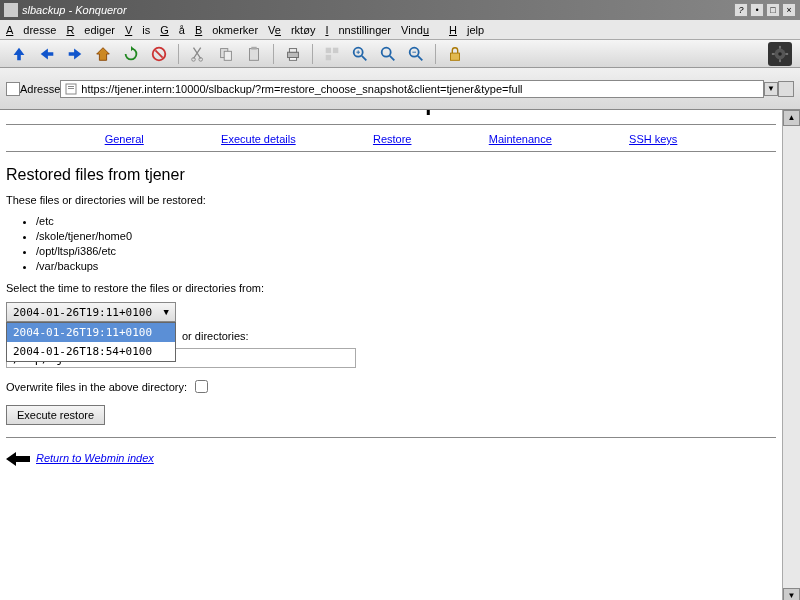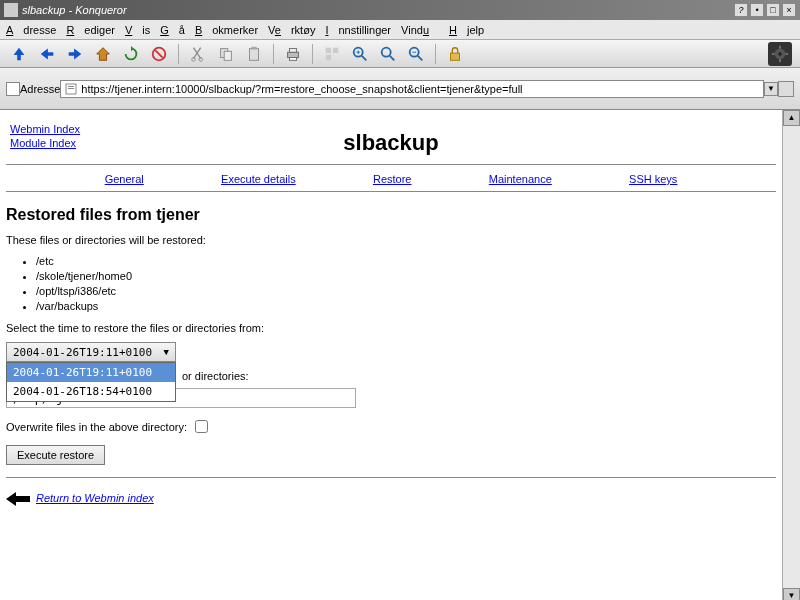--- a/index.html
+++ b/index.html
@@ -35,21 +35,21 @@
 .vscroll-track { flex: 1; background: #e8e8e8; }
 
 .nav-links { color: #0000ee; font-size: 11px; line-height: 14px; padding: 8px 0 4px 4px; }
 .nav-links a { color: #0000ee; text-decoration: underline; cursor: pointer; }
 .page-title { font-size: 22px; font-weight: bold; text-align: center; margin-top: -24px; margin-bottom: 8px; }
 .hr { border-top: 1px solid #888; margin: 4px 0 6px 0; }
 
 .tabs-row { display: flex; justify-content: space-around; padding: 2px 60px 6px 60px; border-bottom: 1px solid #888; }
 .tabs-row a { color: #0000ee; text-decoration: underline; font-size: 11px; cursor: pointer; }
 
-h2.section { font-size: 16px; font-weight: bold; margin: 14px 0 10px 0; }
+h2.section { font-size: 16px; font-weight: normal; margin: 14px 0 10px 0; }
 .body-text { font-size: 11px; margin: 6px 0; }
 ul.files { list-style: disc; padding-left: 30px; margin: 8px 0; }
 ul.files li { font-size: 11px; line-height: 15px; }
 
 .select-wrap { position: relative; display: inline-block; margin-top: 2px; }
 .select-closed { width: 170px; height: 20px; background: linear-gradient(#f5f5f5,#ddd); border: 1px solid #888; display: flex; align-items: center; padding: 0 6px; font-family: monospace; font-size: 11px; }
 .select-arrow { margin-left: auto; font-size: 9px; }
 .select-open { position: absolute; top: 20px; left: 0; width: 170px; background: #fff; border: 1px solid #666; z-index: 10; }
 .select-opt { padding: 3px 6px; font-family: monospace; font-size: 11px; cursor: pointer; }
 .select-opt.hl { background: #5b8fd6; color: #fff; }
@@ -216,24 +216,20 @@
       </svg>
     <span>https://tjener.intern:10000/slbackup/?rm=restore_choose_snapshot&amp;client=tjener&amp;type=full</span>
   </div>
   <span class="url-drop">▼</span>
   <span class="url-go"></span>
 </div>
 
 <div class="content-wrap">
   <div class="content">
 
-    <div class="nav-links">
-      <a>Webmin Index</a><br>
-      <a>Module Index</a>
-    </div>
     <div class="page-title">slbackup</div>
     <div class="hr"></div>
 
     <div class="tabs-row">
       <a>General</a>
       <a>Execute details</a>
       <a>Restore</a>
       <a>Maintenance</a>
       <a>SSH keys</a>
     </div>

